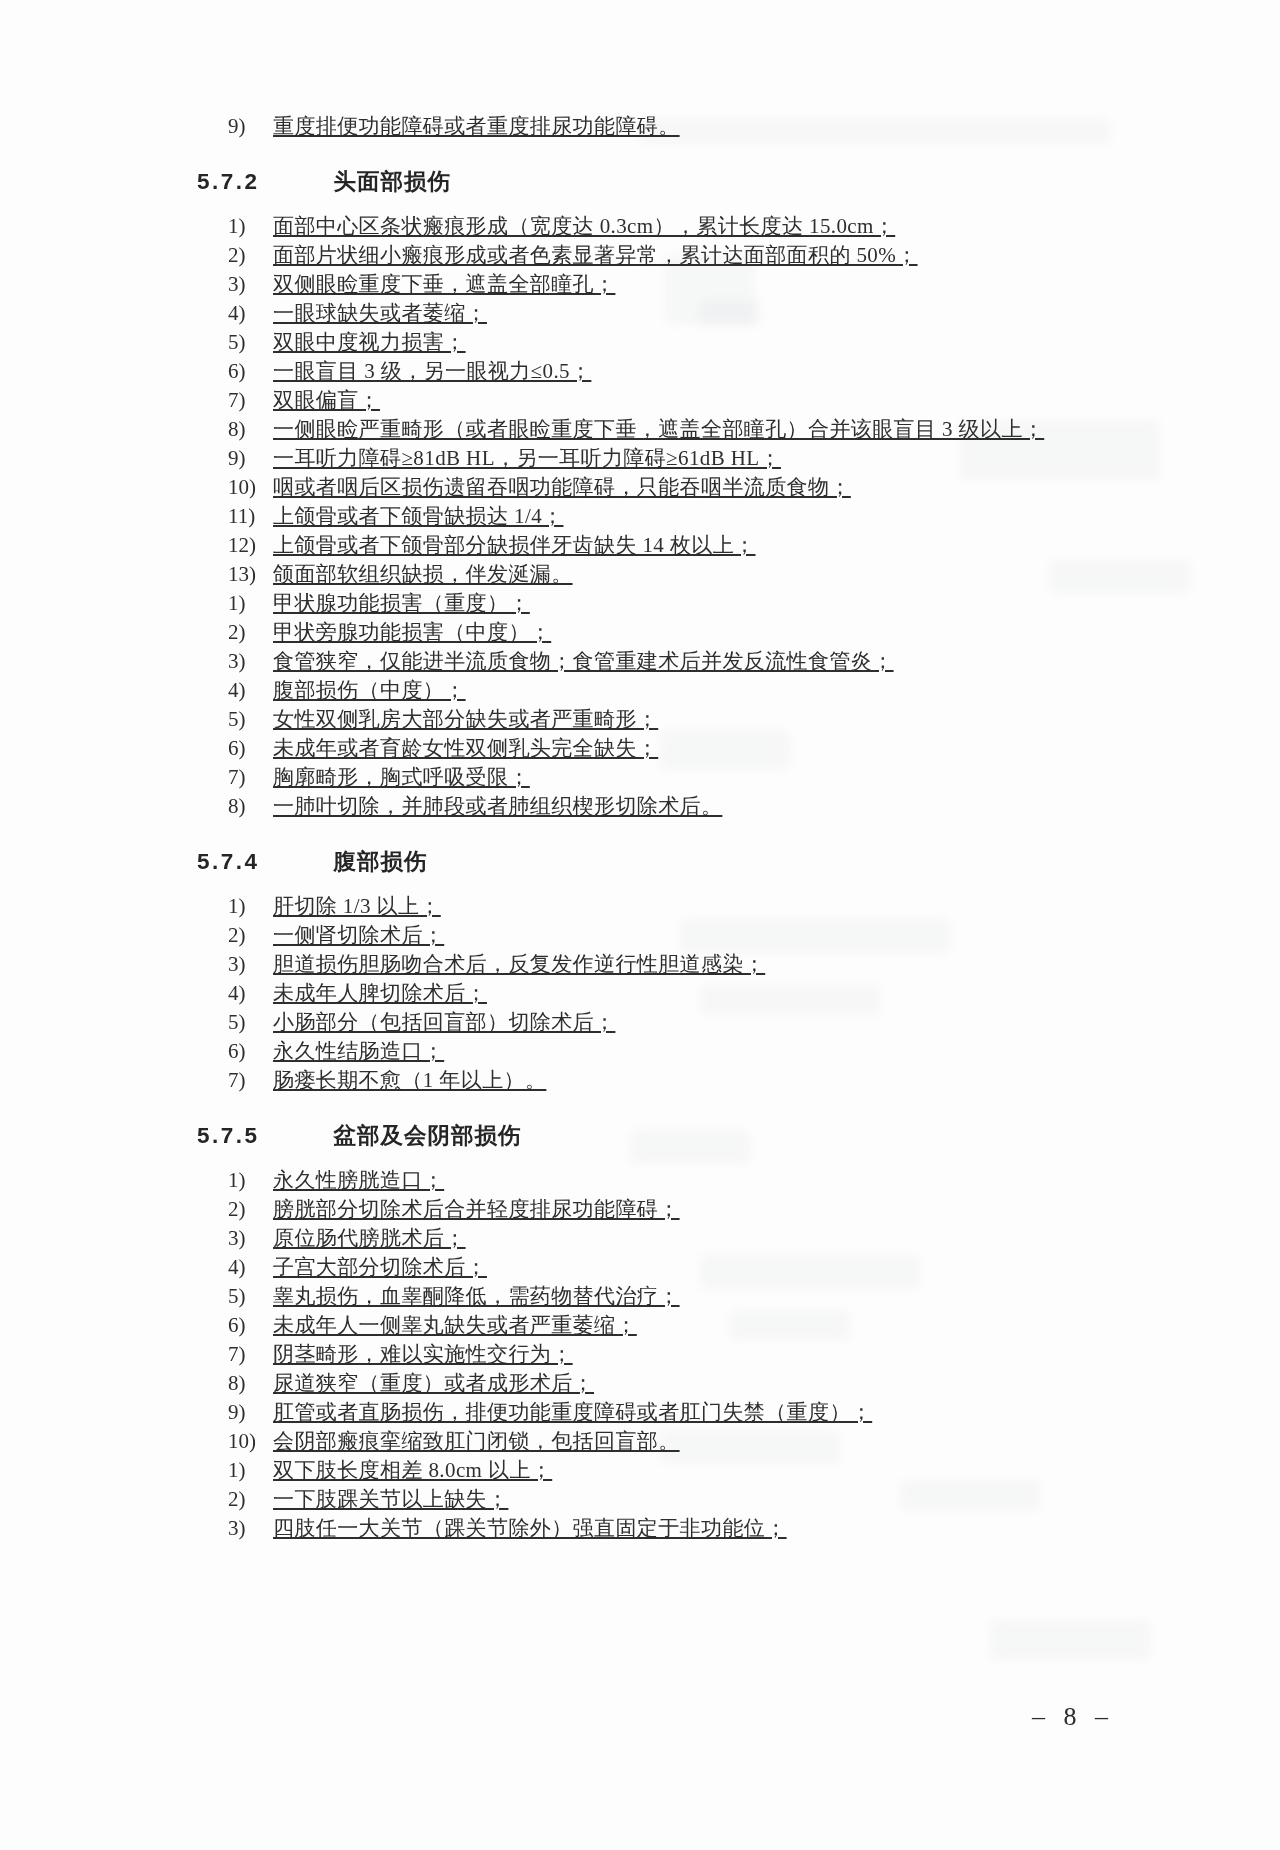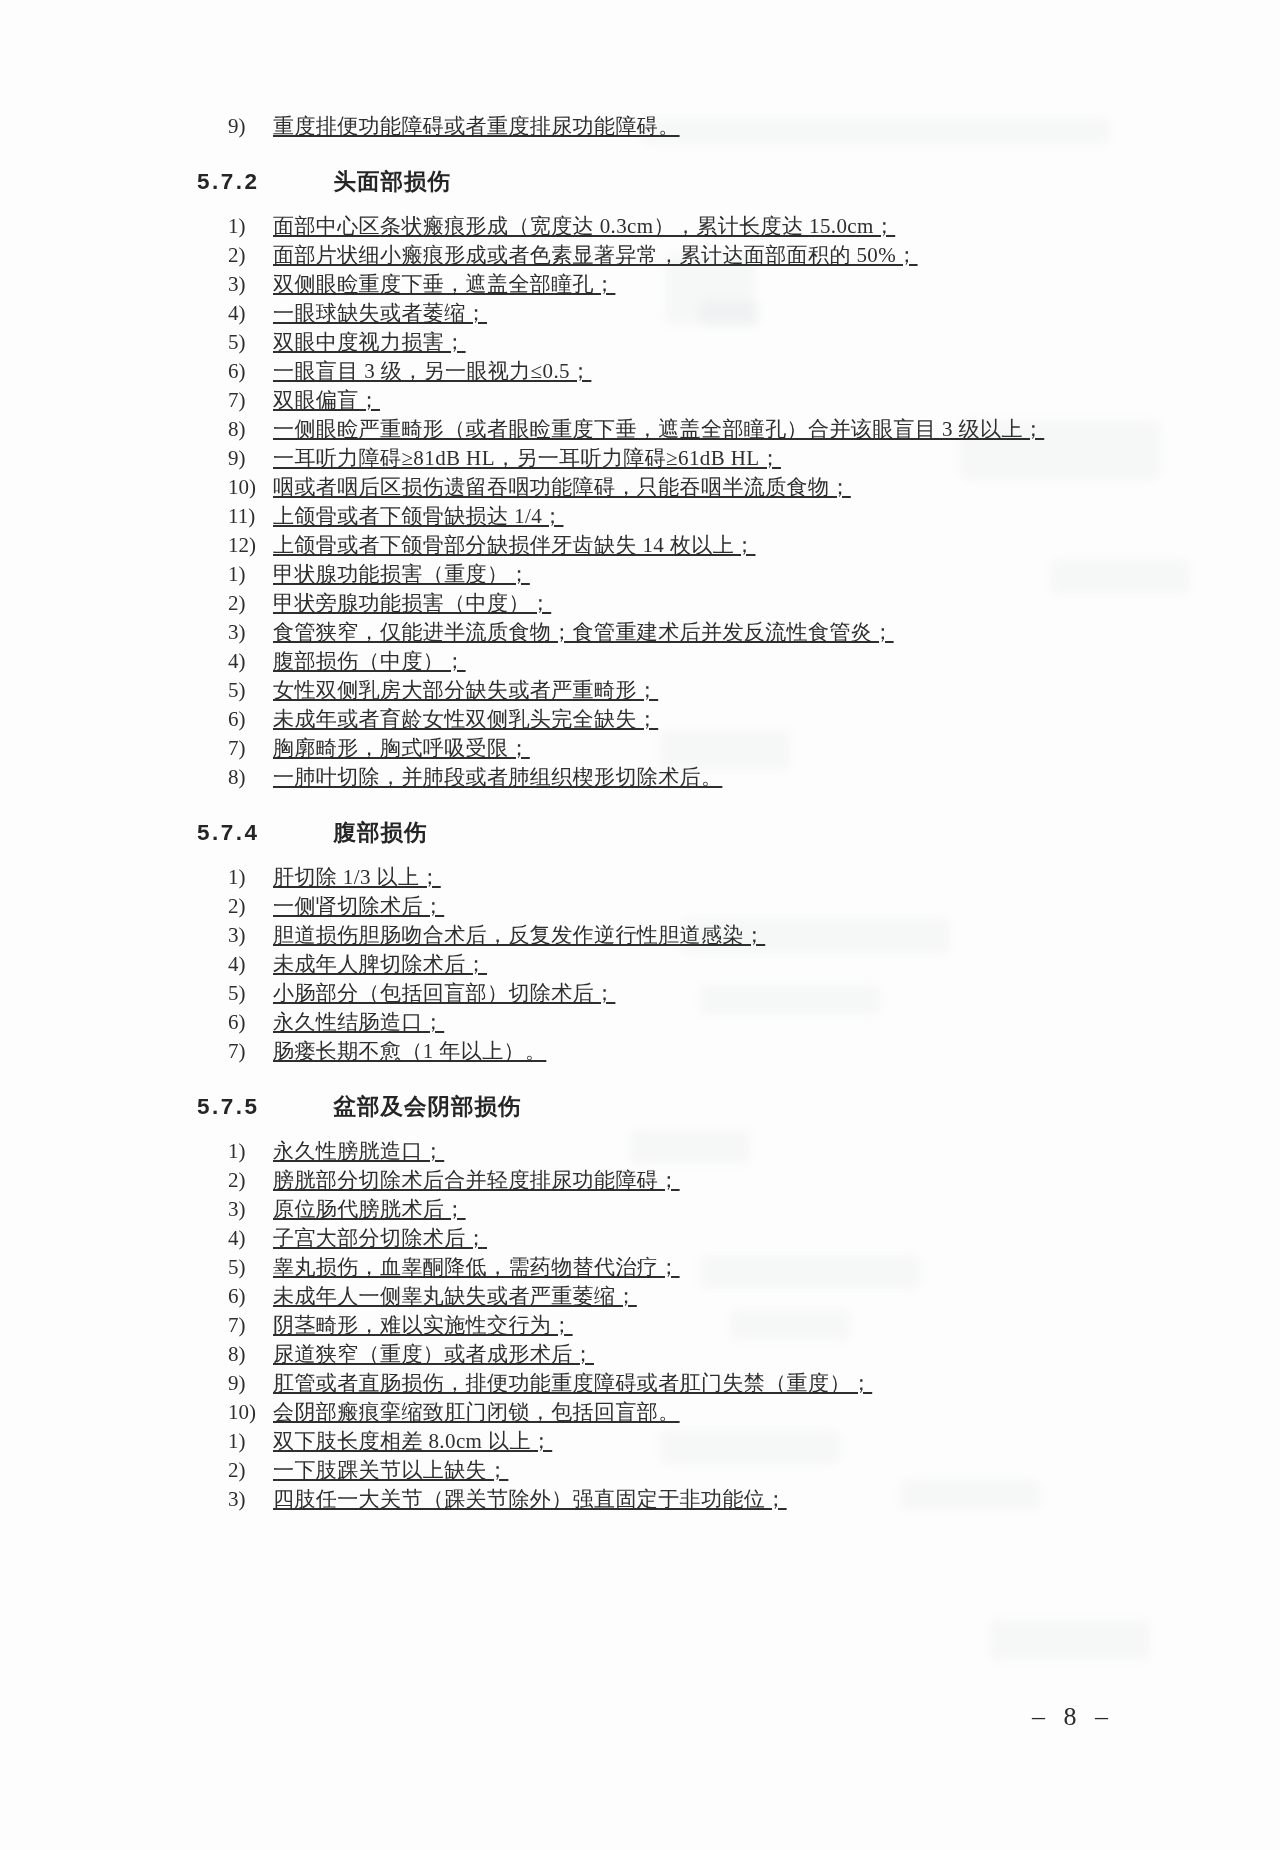--- a/index.html
+++ b/index.html
@@ -174,20 +174,24 @@
   <div class="item-row">
     <span class="item-num">11)</span>
     <span class="item-text">上颌骨或者下颌骨缺损达 1/4；</span>
   </div>
 
   <div class="item-row">
     <span class="item-num">12)</span>
     <span class="item-text">上颌骨或者下颌骨部分缺损伴牙齿缺失 14 枚以上；</span>
   </div>
 
+  <div class="item-row">
+    <span class="item-num">13)</span>
+    <span class="item-text">颌面部软组织缺损，伴发涎漏。</span>
+  </div>
 </div>
   </section>
 
   <section>
     <div>
   <div class="item-row">
     <span class="item-num">1)</span>
     <span class="item-text">甲状腺功能损害（重度）；</span>
   </div>
 

